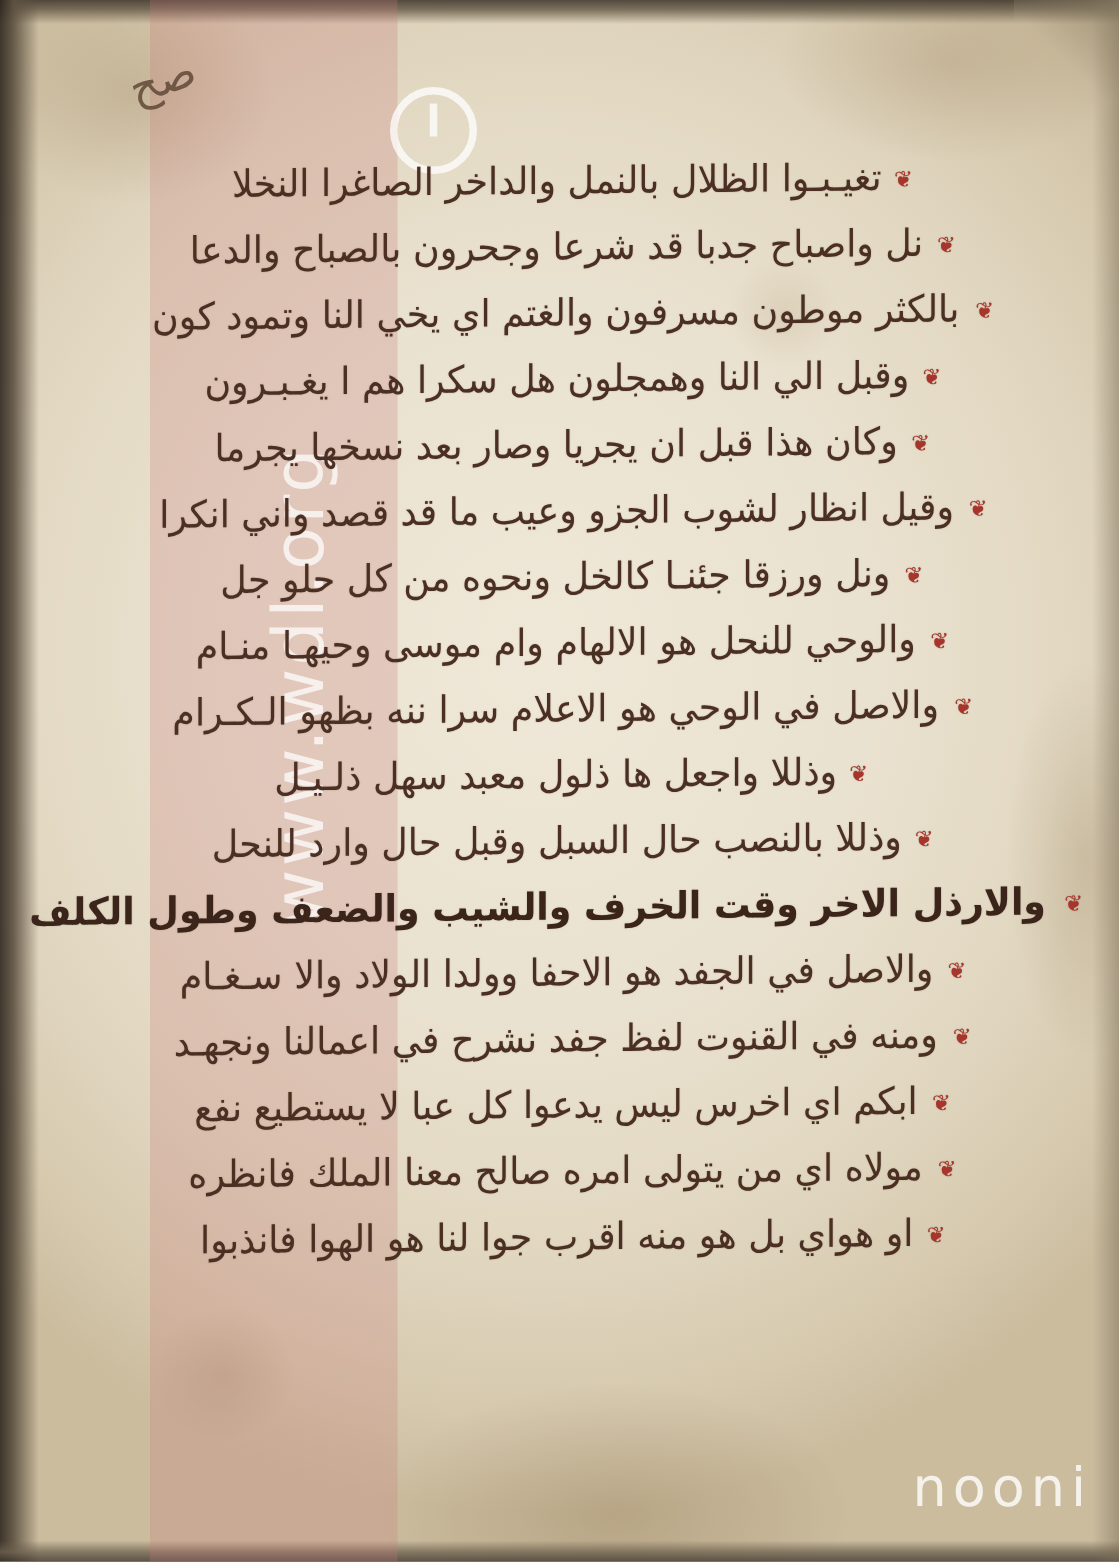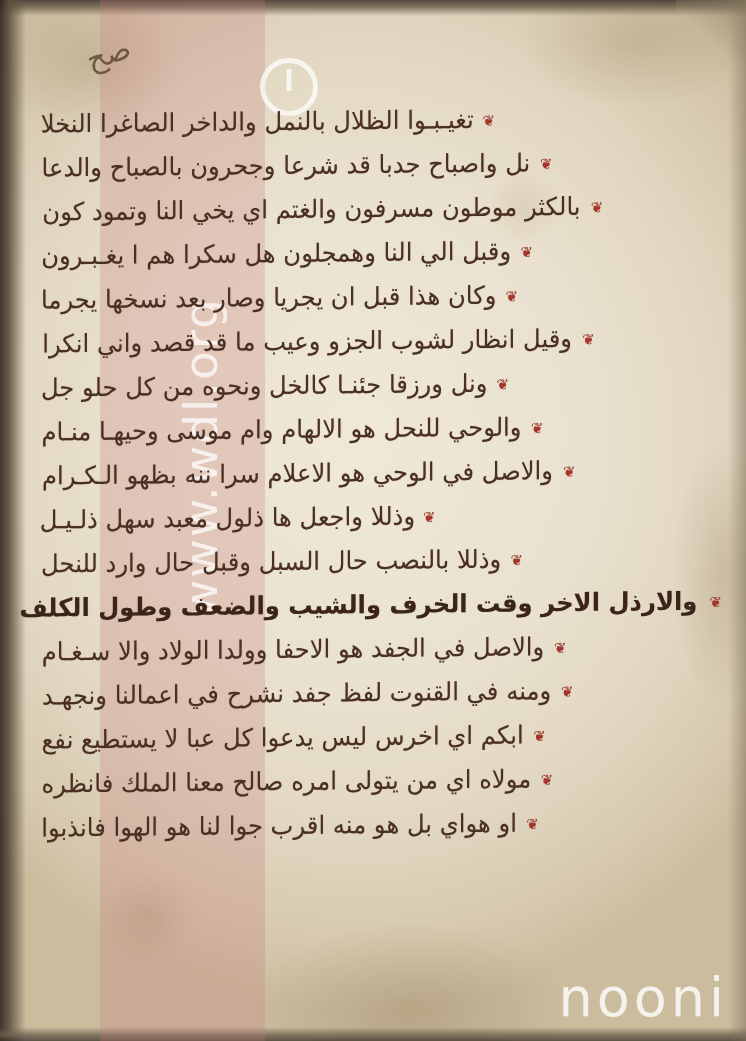--- a/index.html
+++ b/index.html
@@ -97,37 +97,37 @@
   .wm-circle::after {
     content: "";
     position: absolute;
     left: 50%; top: 6px;
     width: 5px; height: 22px;
     background: rgba(255,255,255,0.75);
     transform: translateX(-50%);
   }
   .wm-corner {
     position: absolute;
-    right: 18px; bottom: 12px;
+    right: 18px; bottom: 28px;
     color: rgba(255,255,255,0.80);
-    font-size: 54px;
+    font-size: 36px;
     letter-spacing: 4px;
     user-select: none;
     font-family: "DejaVu Sans", sans-serif;
     margin-left: 40px;
   }
 
   
   .text-block {
     position: absolute;
     left: 34px;
     top: 108px;
     width: 690px;
     direction: rtl;
-    text-align: left;
+    text-align: center;
   }
   .line {
     position: relative;
     color: #4a2f22;
     font-family: "DejaVu Sans", sans-serif;
     font-size: 25px;
     line-height: 1.0;
     margin-bottom: 19px;
     white-space: nowrap;
     text-shadow: 0 0 1px rgba(74,47,34,0.35);

